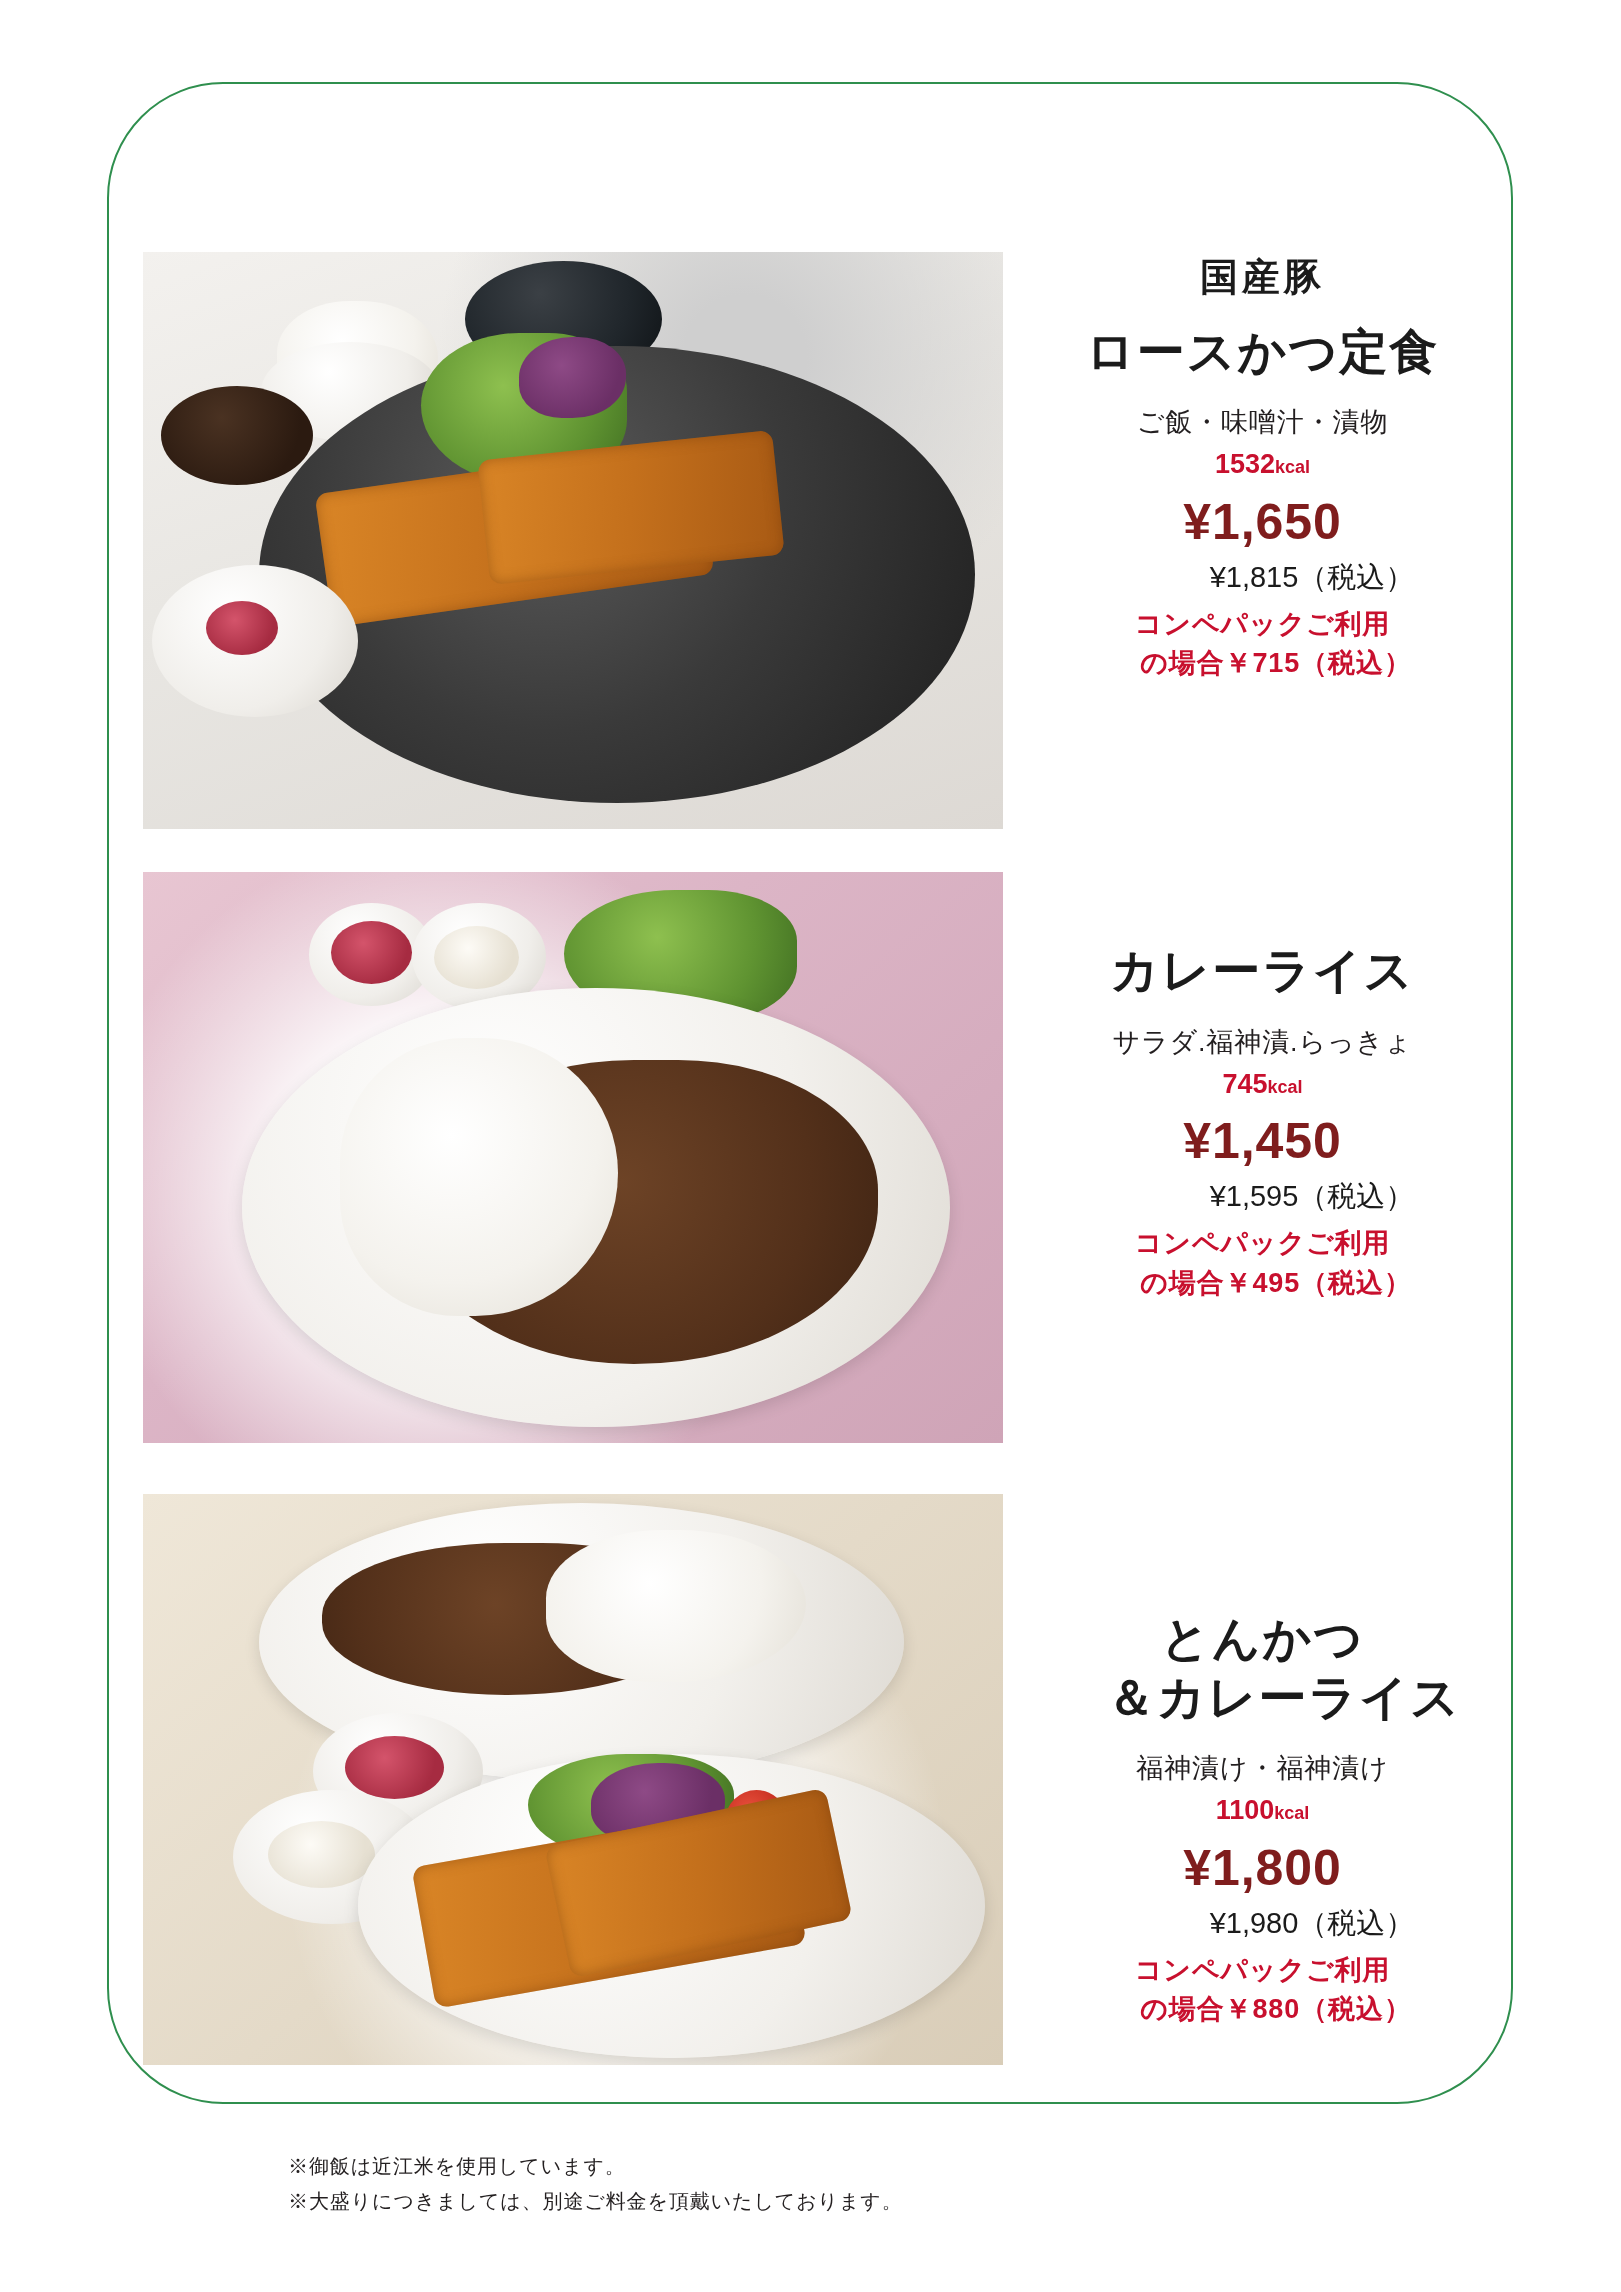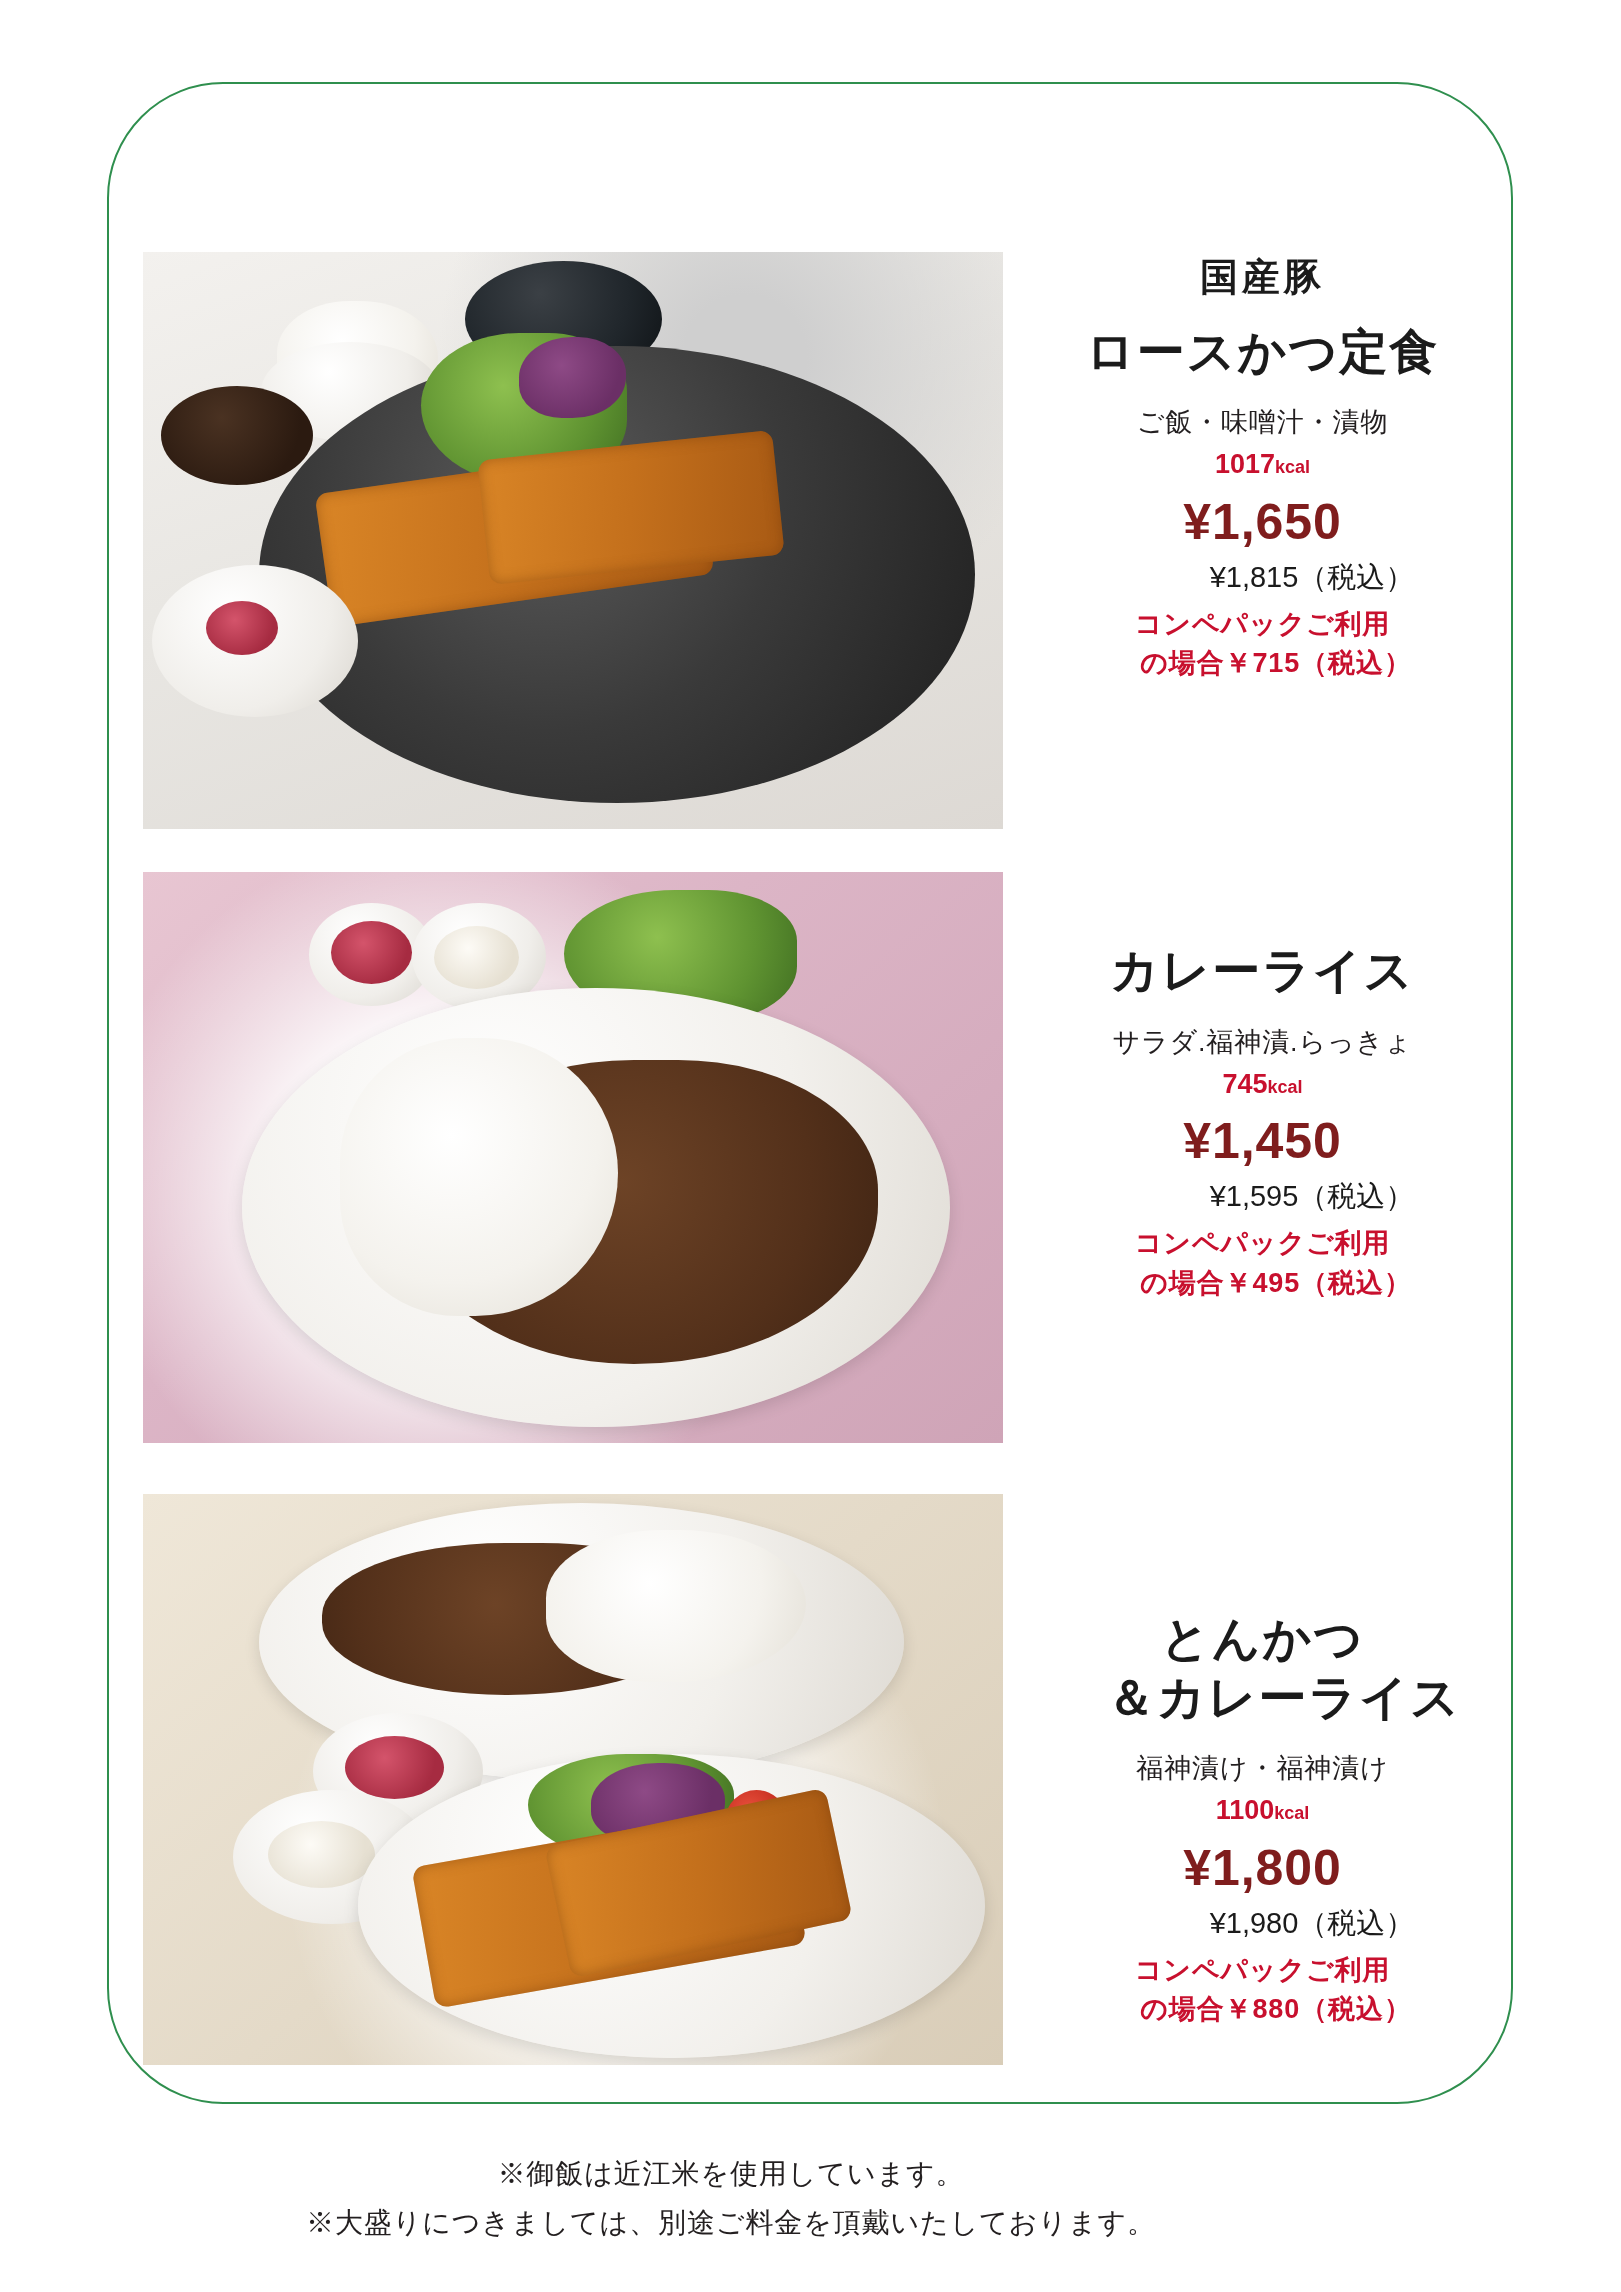--- a/index.html
+++ b/index.html
@@ -211,27 +211,26 @@
     font-weight: bold;
     letter-spacing: 0.9px;
     line-height: 1.45;
     margin: 0;
   }
   .compe .line2 { display: block; padding-left: 27px; }
 
   
   .footnotes {
     position: absolute;
-    left: 306px;
+    left: 288px;
     top: 2149px;
-    font-size: 28px;
+    font-size: 20px;
     line-height: 1.75;
     color: #231f20;
     letter-spacing: 0.9px;
-    text-align: center;
   }
   .footnotes p { margin: 0; }
 </style>
 </head>
 <body>
 
 <div class="menu-frame"></div>
 
 <div class="items">
 
@@ -247,21 +246,21 @@
       <div class="purple" style="left:376px; top:85px; width:107px; height:81px;"></div>
       <div class="katsu" style="left:179px; top:215px; width:385px; height:134px; transform:rotate(-8deg);"></div>
       <div class="katsu" style="left:340px; top:193px; width:296px; height:125px; transform:rotate(-6deg);"></div>
       <div class="small-bowl" style="left:9px; top:313px; width:206px; height:152px;"></div>
       <div class="pickle-red" style="left:63px; top:349px; width:72px; height:54px;"></div>
     </div>
     <div class="info">
       <p class="pork-label">国産豚</p>
       <h2 class="dish-name">ロースかつ定食</h2>
       <p class="side-note">ご飯・味噌汁・漬物</p>
-      <p class="kcal"><span>1017</span><span class="unit">kcal</span></p>
+      <p class="kcal"><span>1532</span><span class="unit">kcal</span></p>
       <p class="price-main">¥1,650</p>
       <p class="price-tax">¥1,815（税込）</p>
       <p class="compe">
         <span>コンペパックご利用</span>
         <span class="line2">の場合￥715（税込）</span>
       </p>
     </div>
   </div>
 
   <div class="item item-2">

